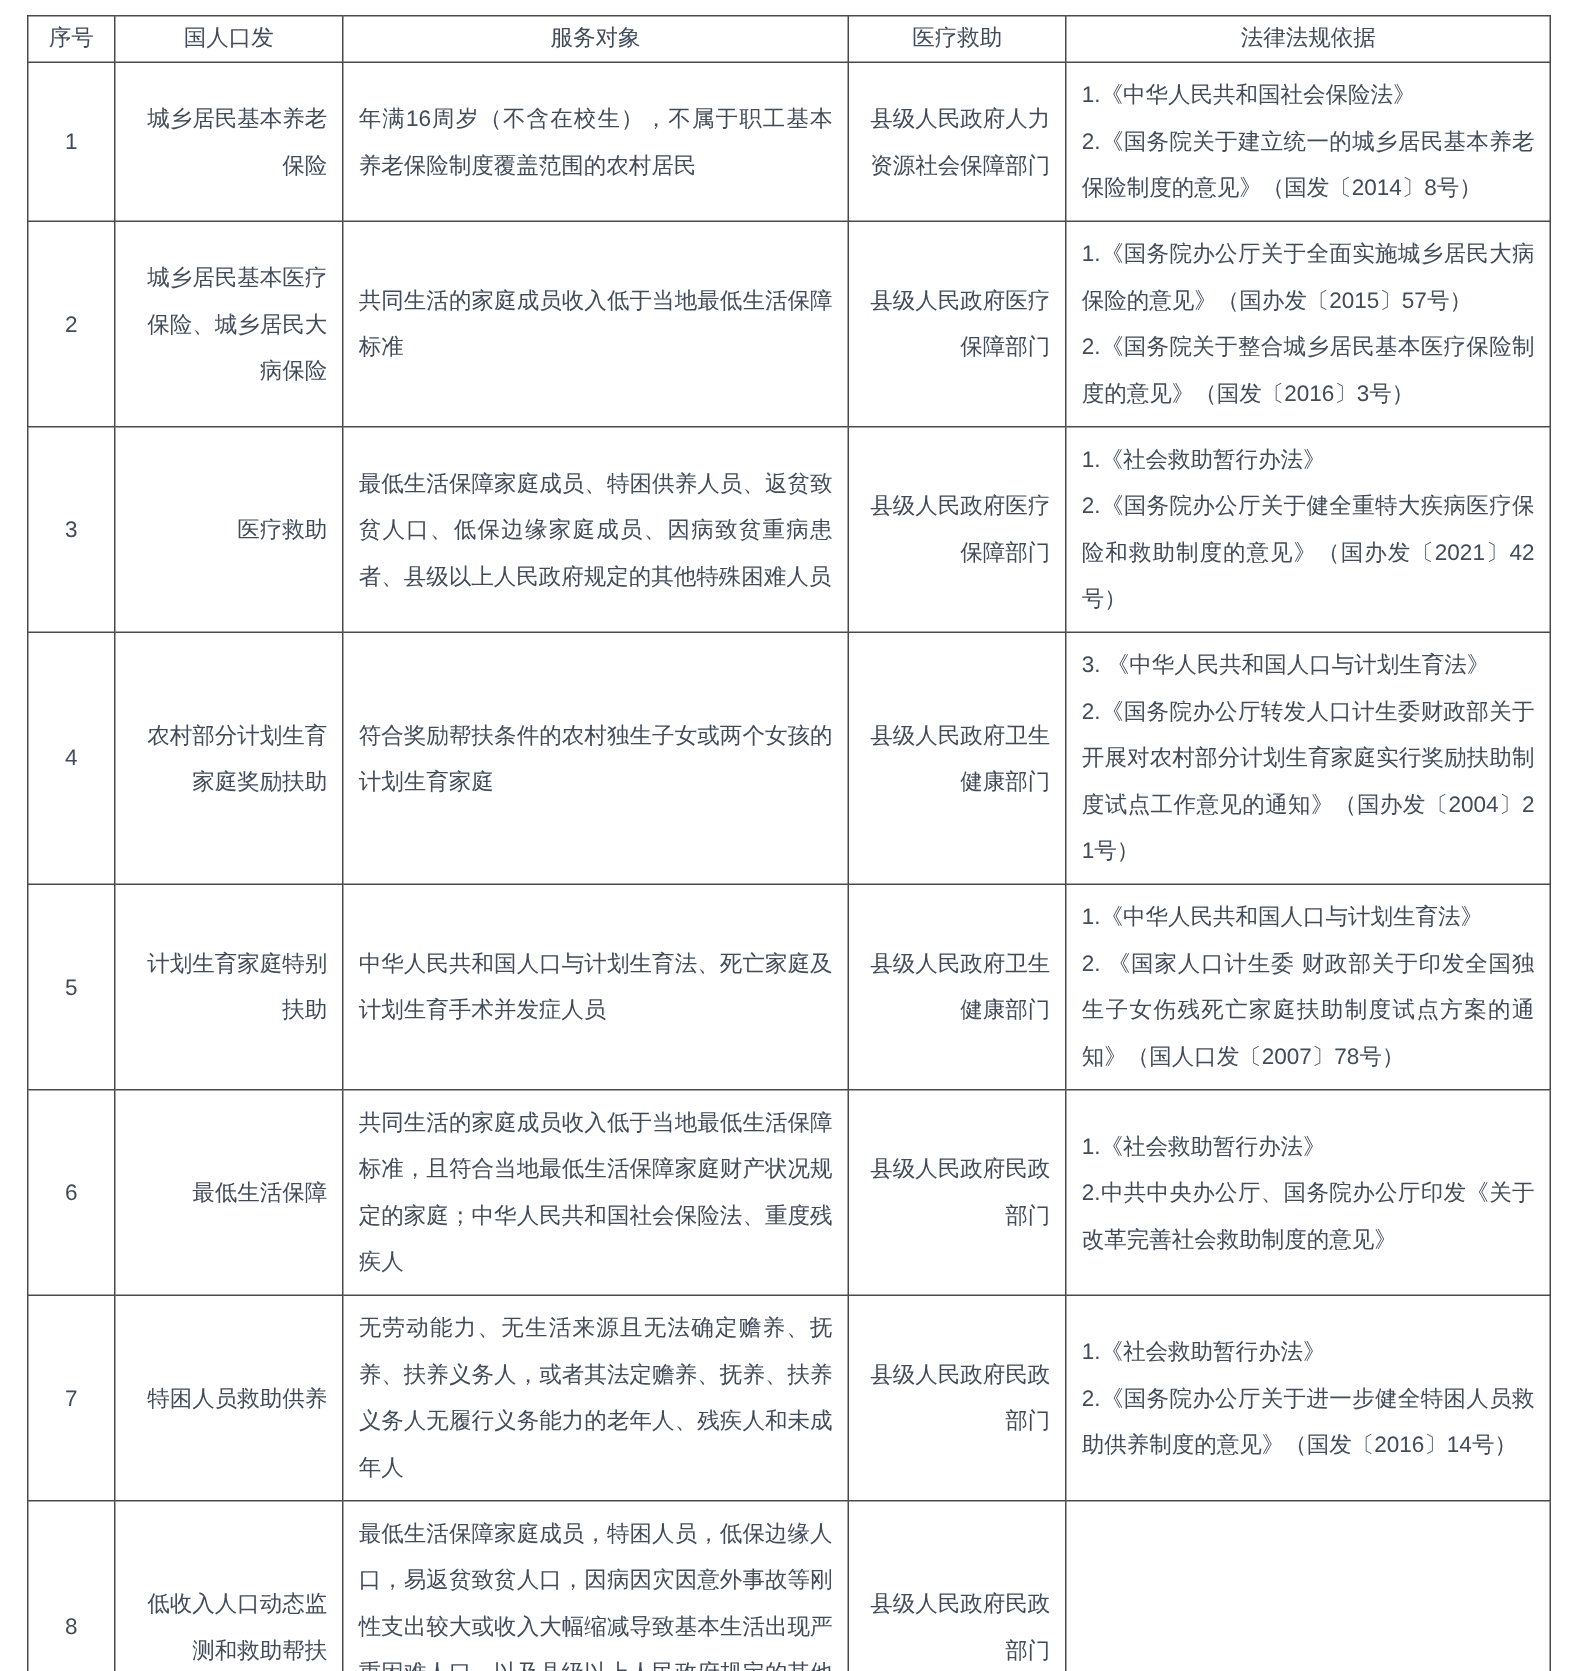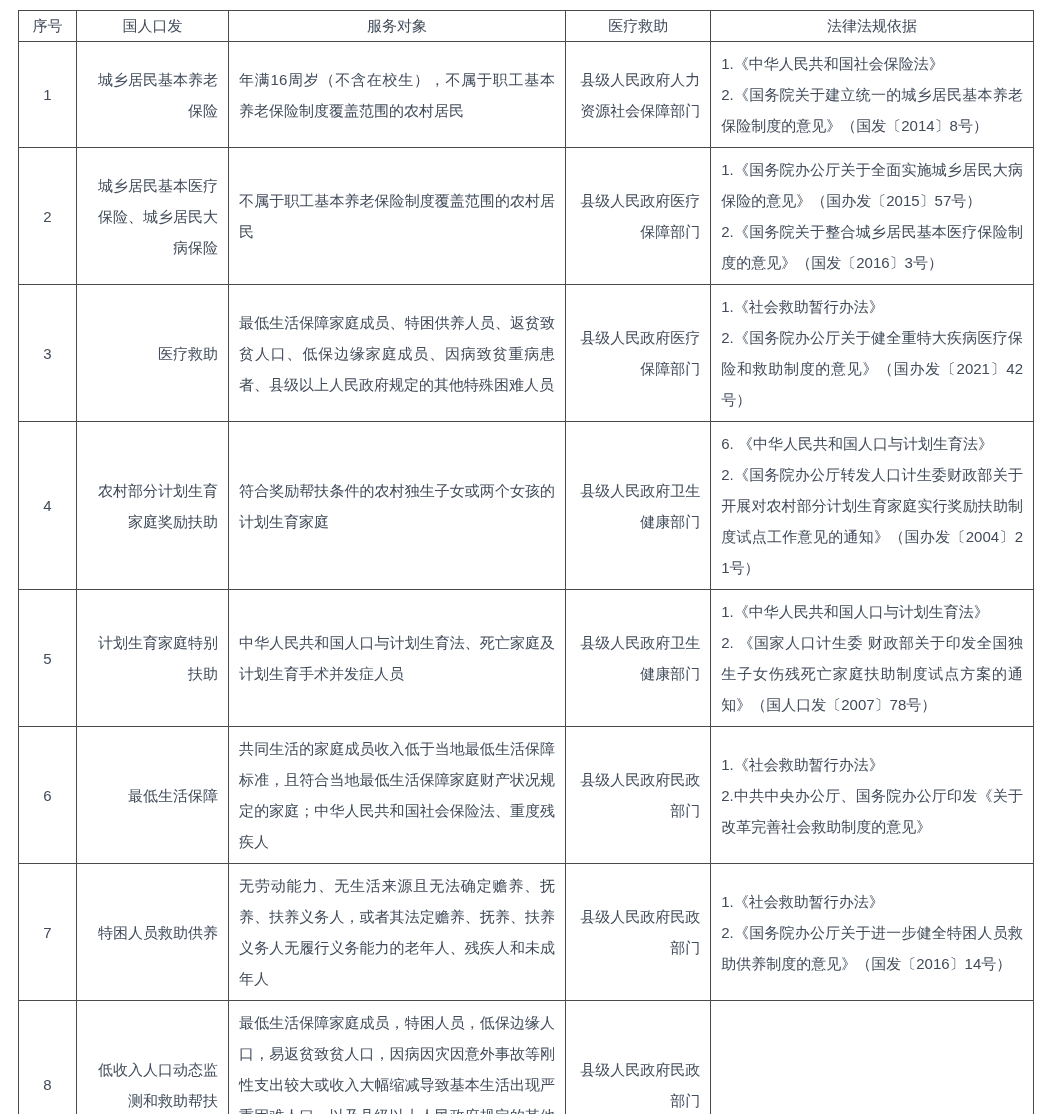--- a/index.html
+++ b/index.html
@@ -68,21 +68,21 @@
           <td class="cell-target">年满16周岁（不含在校生），不属于职工基本养老保险制度覆盖范围的农村居民</td>
           <td class="cell-dept">县级人民政府人力资源社会保障部门</td>
           <td class="cell-legal">
             <p>1.《中华人民共和国社会保险法》</p>
             <p>2.《国务院关于建立统一的城乡居民基本养老保险制度的意见》（国发〔2014〕8号）</p>
           </td>
         </tr>
         <tr>
           <td class="cell-no">2</td>
           <td class="cell-item">城乡居民基本医疗保险、城乡居民大病保险</td>
-          <td class="cell-target">不属于职工基本养老保险制度覆盖范围的农村居民</td>
+          <td class="cell-target">共同生活的家庭成员收入低于当地最低生活保障标准</td>
           <td class="cell-dept">县级人民政府医疗保障部门</td>
           <td class="cell-legal">
             <p>1.《国务院办公厅关于全面实施城乡居民大病保险的意见》（国办发〔2015〕57号）</p>
             <p>2.《国务院关于整合城乡居民基本医疗保险制度的意见》（国发〔2016〕3号）</p>
           </td>
         </tr>
         <tr>
           <td class="cell-no">3</td>
           <td class="cell-item">医疗救助</td>
           <td class="cell-target">最低生活保障家庭成员、特困供养人员、返贫致贫人口、低保边缘家庭成员、因病致贫重病患者、县级以上人民政府规定的其他特殊困难人员</td>
@@ -91,21 +91,21 @@
             <p>1.《社会救助暂行办法》</p>
             <p>2.《国务院办公厅关于健全重特大疾病医疗保险和救助制度的意见》（国办发〔2021〕42号）</p>
           </td>
         </tr>
         <tr>
           <td class="cell-no">4</td>
           <td class="cell-item">农村部分计划生育家庭奖励扶助</td>
           <td class="cell-target">符合奖励帮扶条件的农村独生子女或两个女孩的计划生育家庭</td>
           <td class="cell-dept">县级人民政府卫生健康部门</td>
           <td class="cell-legal">
-            <p>6. 《中华人民共和国人口与计划生育法》</p>
+            <p>3. 《中华人民共和国人口与计划生育法》</p>
             <p>2.《国务院办公厅转发人口计生委财政部关于开展对农村部分计划生育家庭实行奖励扶助制度试点工作意见的通知》（国办发〔2004〕21号）</p>
           </td>
         </tr>
         <tr>
           <td class="cell-no">5</td>
           <td class="cell-item">计划生育家庭特别扶助</td>
           <td class="cell-target">中华人民共和国人口与计划生育法、死亡家庭及计划生育手术并发症人员</td>
           <td class="cell-dept">县级人民政府卫生健康部门</td>
           <td class="cell-legal">
             <p>1.《中华人民共和国人口与计划生育法》</p>

